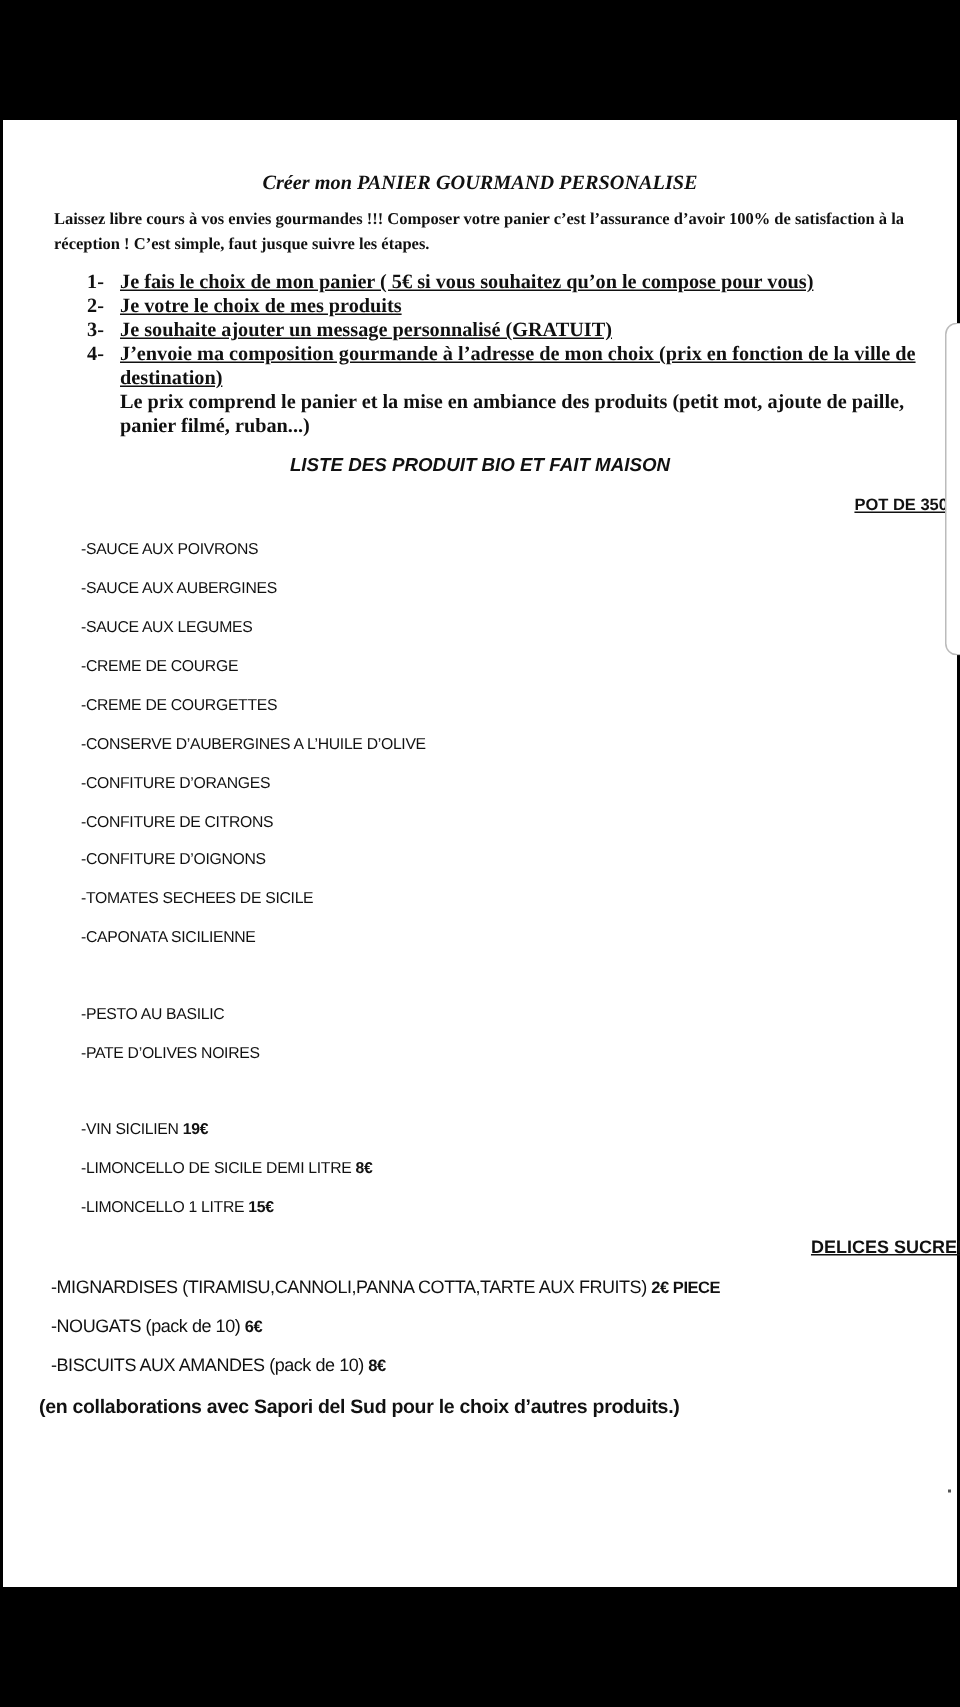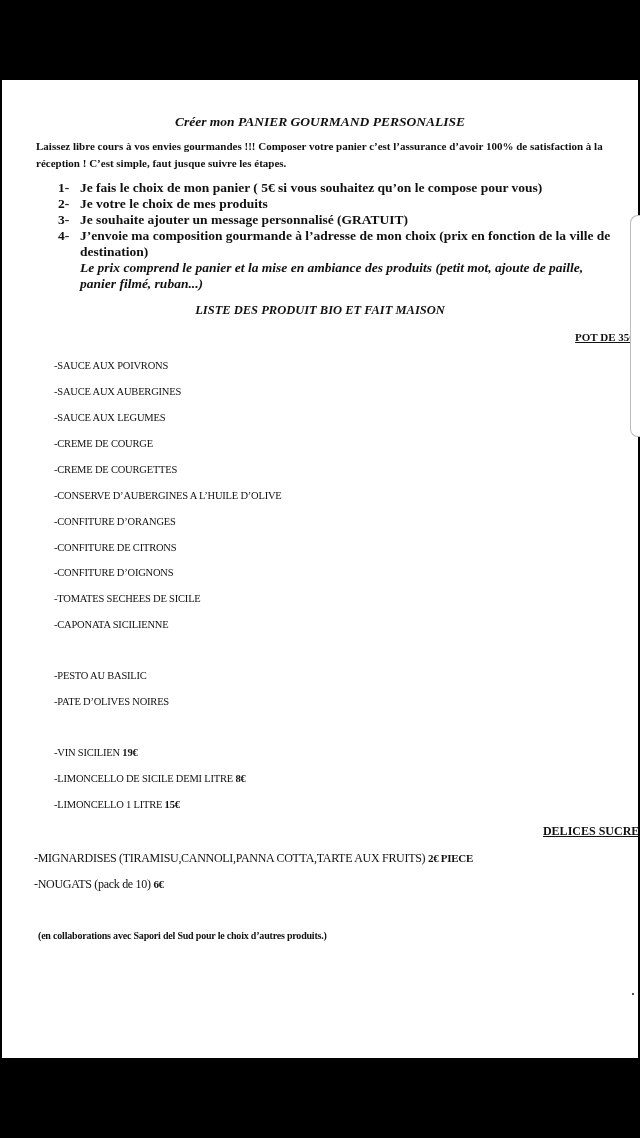--- a/index.html
+++ b/index.html
@@ -5,53 +5,53 @@
   html, body { margin: 0; padding: 0; }
   body {
     width: 640px; height: 1138px; background: #000;
     position: relative; overflow: hidden;
     font-family: "Liberation Sans", sans-serif;
   }
   .page {
     position: absolute; left: 2px; top: 80px; width: 636px; height: 978px;
     background: #fff; color: #111;
   }
-  .abs { position: absolute; white-space: nowrap; font-family: Liberation Serif, serif; }
+  .abs { position: absolute; white-space: nowrap; }
   .title {
     top: 34px; left: 0; width: 636px; text-align: center;
     font-family: "Liberation Serif", serif; font-style: italic; font-weight: bold;
     font-size: 13.5px;
   }
   .intro {
     top: 58px; left: 34px; width: 580px;
     font-family: "Liberation Serif", serif; font-weight: bold; font-size: 11px;
     line-height: 17px; white-space: normal;
   }
   .steps {
     top: 100px; left: 56px; width: 560px; margin: 0; padding: 0; list-style: none;
     font-family: "Liberation Serif", serif; font-weight: bold; font-size: 13.5px;
     line-height: 16px;
   }
   .steps li { display: flex; }
   .steps .num { width: 22px; flex: none; }
-  .steps .txt { flex: 1; white-space: normal; }
-  .steps .note { padding-left: 22px; white-space: normal; font-style: italic; }
+  .steps .txt { flex: 1; white-space: normal; text-decoration: underline; }
+  .steps .note { padding-left: 22px; white-space: normal; }
   .list-title {
     top: 223px; left: 0; width: 636px; text-align: center;
     font-style: italic; font-weight: bold; font-size: 12.5px;
   }
   .section-head {
     left: 16px; width: 636px; text-align: right;
     font-weight: bold; font-size: 11px; text-decoration: underline;
   }
   .item { left: 52px; font-size: 10.5px; letter-spacing: -0.2px; }
   .item b { font-weight: bold; }
   .item2 { left: 32px; font-size: 12px; letter-spacing: -0.3px; }
   .item2 .price { font-weight: bold; font-size: 11px; }
-  .footer { left: 36px; font-weight: bold; font-size: 10px; letter-spacing: -0.2px; }
+  .footer { left: 24px; font-weight: bold; font-size: 13px; letter-spacing: -0.2px; }
   .scroll-handle {
     position: absolute; left: 630px; top: 215px; width: 14px; height: 220px;
     border: 1px solid #bbb; border-right: none; border-radius: 8px 0 0 8px;
     background: #fff;
   }
   .dot { position: absolute; left: 632px; top: 993px; width: 2px; height: 2px; background: #555; }
 </style>
 </head>
 <body>
 
@@ -97,18 +97,19 @@
   <div class="abs item" style="top:590px">-PESTO AU BASILIC</div>
   <div class="abs item" style="top:616px">-PATE D’OLIVES NOIRES</div>
 
   <div class="abs item" style="top:667px"><span>-VIN SICILIEN </span><b>19€</b></div>
   <div class="abs item" style="top:693px"><span>-LIMONCELLO DE SICILE DEMI LITRE  </span><b>8€</b></div>
   <div class="abs item" style="top:719px"><span>-LIMONCELLO 1 LITRE  </span><b>15€</b></div>
 
   <div class="abs section-head" style="top:744px; font-size:12px">DELICES SUCREES</div>
   <div class="abs item2" style="top:771px"><span>-MIGNARDISES (TIRAMISU,CANNOLI,PANNA COTTA,TARTE AUX FRUITS) </span><span class="price">2€ PIECE</span></div>
   <div class="abs item2" style="top:797px"><span>-NOUGATS (pack de 10)   </span><span class="price">6€</span></div>
+  <div class="abs item2" style="top:823px"><span>-BISCUITS AUX AMANDES (pack de 10)  </span><span class="price">8€</span></div>
 
   <div class="abs footer" style="top:850px">(en collaborations avec Sapori del Sud pour le choix d’autres produits.)</div>
 </div>
 
 <div class="scroll-handle"></div>
 <div class="dot"></div>
 
 </body></html>

